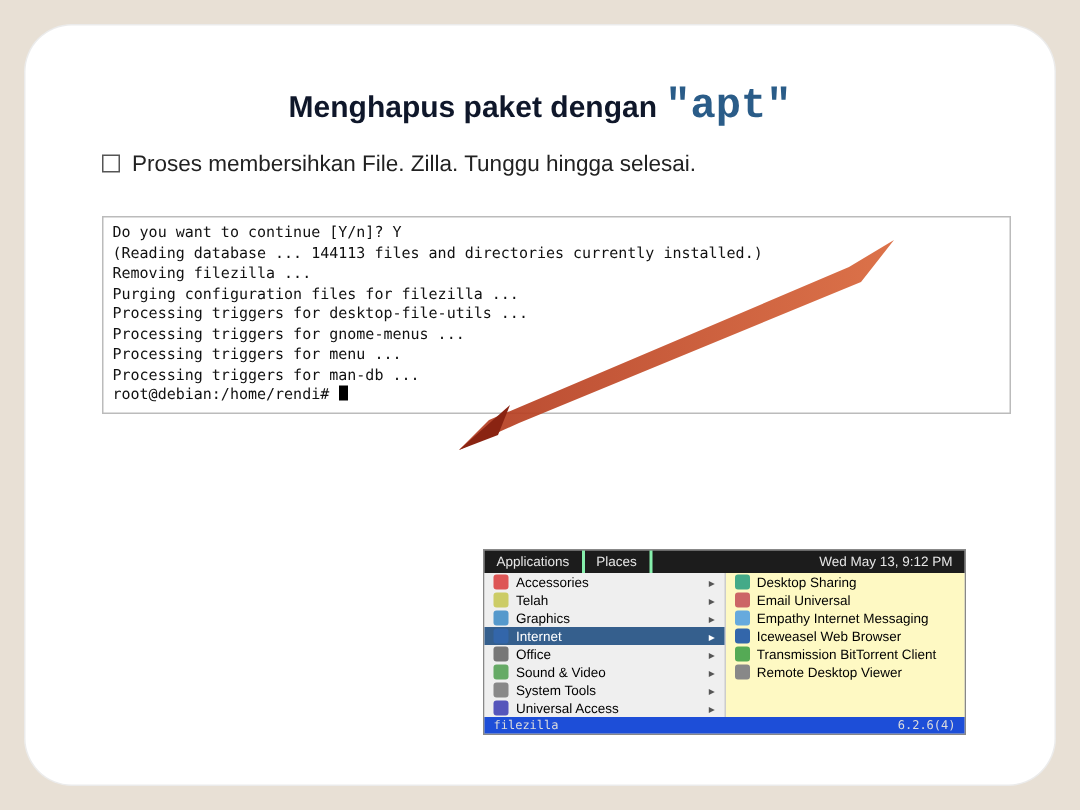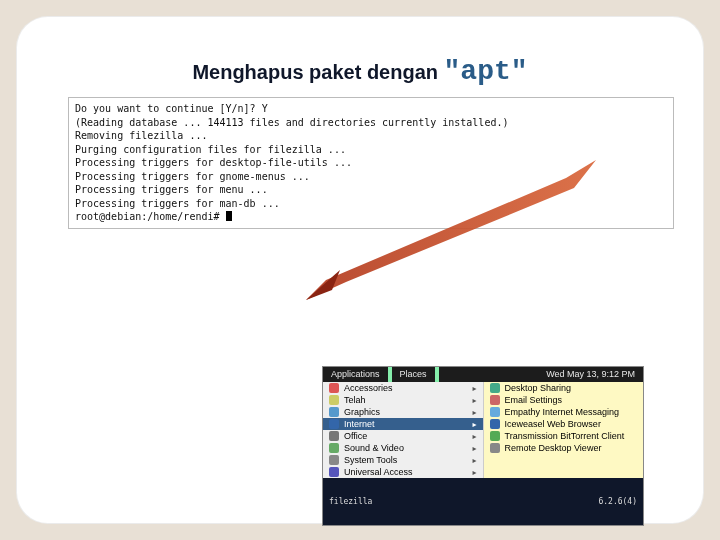--- a/index.html
+++ b/index.html
@@ -3,49 +3,52 @@
 <meta charset="utf-8">
 <style>
 html,body{margin:0;padding:0}
 body{width:720px;height:540px;background:#e8e0d5;font-family:Arial,Helvetica,sans-serif;position:relative;overflow:hidden}
 .slide{position:absolute;left:16px;top:16px;right:16px;bottom:16px;background:#fff;border-radius:32px;box-shadow:inset 0 0 0 1px rgba(0,0,0,.08);padding:40px 52px 30px}
 .title{text-align:center;font-weight:bold}
 .title .red{color:#0f172a;font-size:20px}
 .title .blue{color:#2a5c88;font-family:'Courier New',monospace;font-size:28px}
 .bullet{margin-top:14px;font-size:15px;color:#222}
 .bullet .box{display:inline-block;width:10px;height:10px;border:1px solid #555;margin-right:8px;position:relative;top:1px}
-.terminal{margin-top:10px;background:#fff;border:1px solid #bbb;width:592px;padding:4px 6px;font-family:'DejaVu Sans Mono','Courier New',monospace;font-size:10px;line-height:1.35;color:#111;white-space:pre}
+.terminal{margin-top:26px;background:#fff;border:1px solid #bbb;width:592px;padding:4px 6px;font-family:'DejaVu Sans Mono','Courier New',monospace;font-size:10px;line-height:1.35;color:#111;white-space:pre}
 .cursor{display:inline-block;width:6px;height:10px;background:#000;vertical-align:-1px}
 .arrow-wrap{position:absolute;left:290px;top:144px;width:290px;height:140px;pointer-events:none}
 .lower{position:absolute;left:100px;top:350px;right:60px;display:flex;align-items:flex-start}
 .lower .lbl{font-size:15px;flex:0 0 auto;margin-top:40px}
 .lower .lbl .box{display:inline-block;width:10px;height:10px;border:1px solid #555;margin-right:8px;position:relative;top:1px}
 .gnome{margin-left:auto;width:320px;font-size:9px;border:1px solid #888;background:#e9e9e9}
 .panel{background:#1c1c1c;color:#e6e6e6;display:flex;height:15px;line-height:15px;font-size:9px}
-.panel .pbtn{padding:0 8px;border-right:4px solid #86efac}
+.panel .pbtn{padding:0 8px;border-right:2px solid #86efac}
 .panel .clock{margin-left:auto;padding:0 8px}
 .menu{display:flex}
 .mcol{flex:1}
 .mcol.left{background:#efefef;border-right:1px solid #ccc}
 .mcol.right{background:#fef9c3}
 .mitem{display:flex;align-items:flex-end;padding:1px 6px;gap:5px;white-space:nowrap}
 .mitem.sel{background:#355f8d;color:#fff}
 .mitem .ic{width:10px;height:10px;flex:0 0 auto;display:inline-block;border-radius:2px}
 .mitem .ar{margin-left:auto;font-size:8px;color:#555}
 .mitem.sel .ar{color:#fff}
-.below{background:#0f172a;color:#ddd;font-family:monospace;font-size:8px;padding:19px 6px;display:flex;justify-content:space-between}
+.below{background:#1d4ed8;color:#ddd;font-family:monospace;font-size:8px;padding:1px 6px;display:flex;justify-content:space-between}
 </style>
 </head>
 <body>
 
 <div class="slide">
   <div class="title">
     <span class="red">Menghapus paket dengan </span><span class="blue">"apt"</span>
   </div>
 
+  <div class="bullet">
+    <span class="box"></span><span>Proses membersihkan File. Zilla. Tunggu hingga selesai.</span>
+  </div>
 
   <div class="terminal"><span>Do you want to continue [Y/n]? Y</span>
 <span>(Reading database ... 144113 files and directories currently installed.)</span>
 <span>Removing filezilla ...</span>
 <span>Purging configuration files for filezilla ...</span>
 <span>Processing triggers for desktop-file-utils ...</span>
 <span>Processing triggers for gnome-menus ...</span>
 <span>Processing triggers for menu ...</span>
 <span>Processing triggers for man-db ...</span>
 <span>root@debian:/home/rendi# </span><span class="cursor"></span></div>
@@ -112,21 +115,21 @@
               <span class="ar">▸</span>
             </div>
           </div>
         <div class="mcol right" id="mcol-right">
             <div class="mitem">
               <span class="ic" style="background:#4a8"></span>
               <span>Desktop Sharing</span>
             </div>
             <div class="mitem">
               <span class="ic" style="background:#c66"></span>
-              <span>Email Settings</span>
+              <span>Email Universal</span>
             </div>
             <div class="mitem">
               <span class="ic" style="background:#6ad"></span>
               <span>Empathy Internet Messaging</span>
             </div>
             <div class="mitem">
               <span class="ic" style="background:#36a"></span>
               <span>Iceweasel Web Browser</span>
             </div>
             <div class="mitem">

